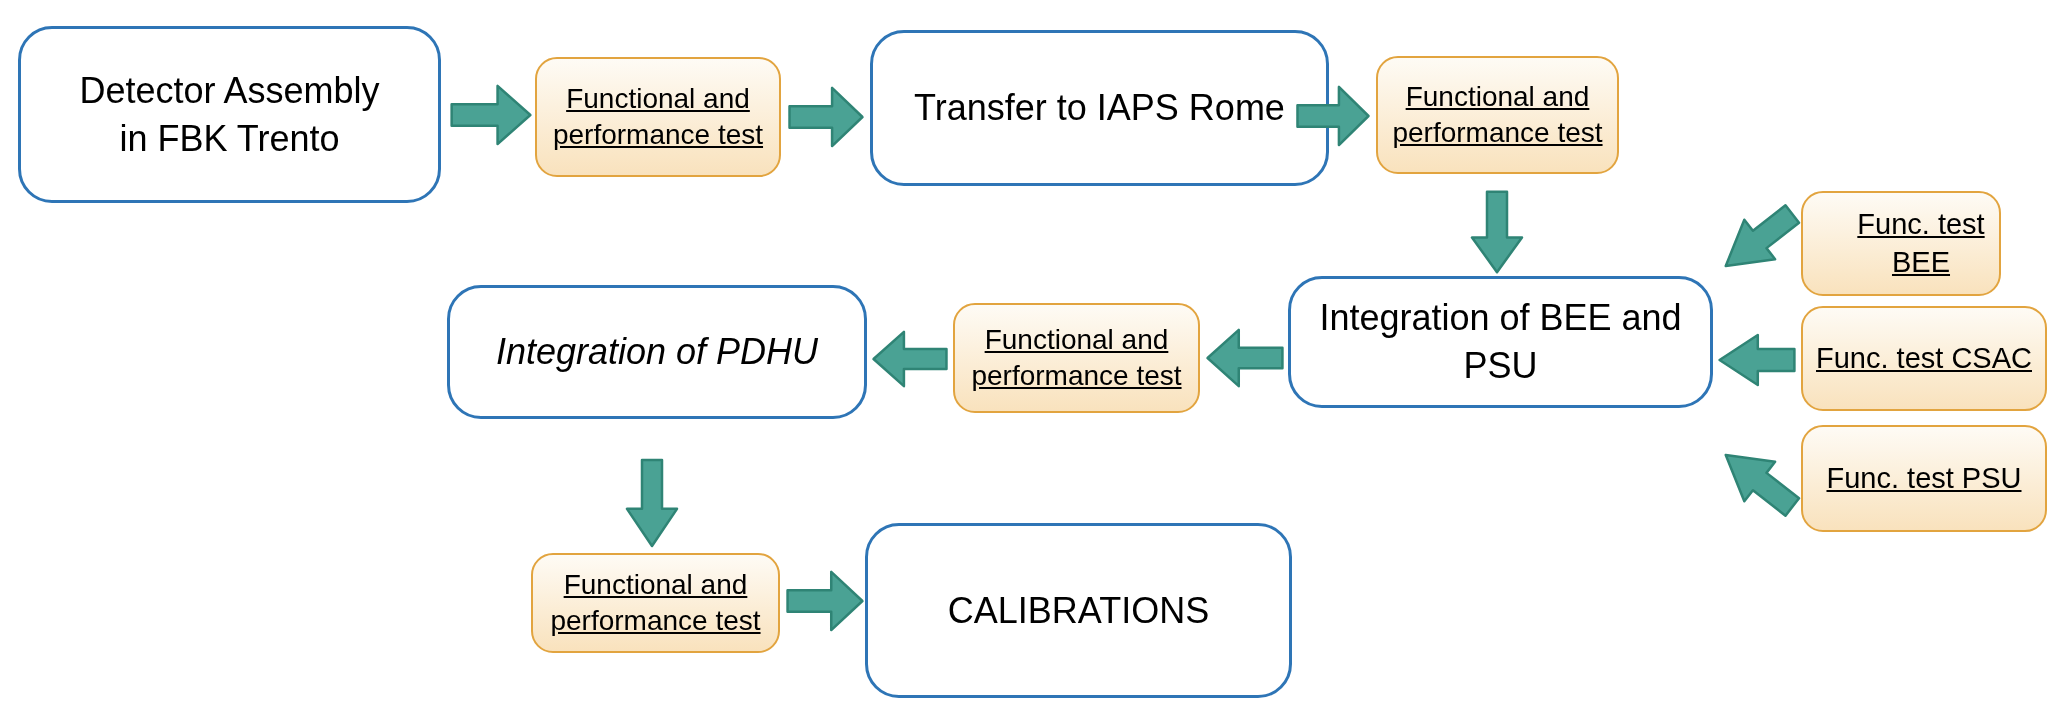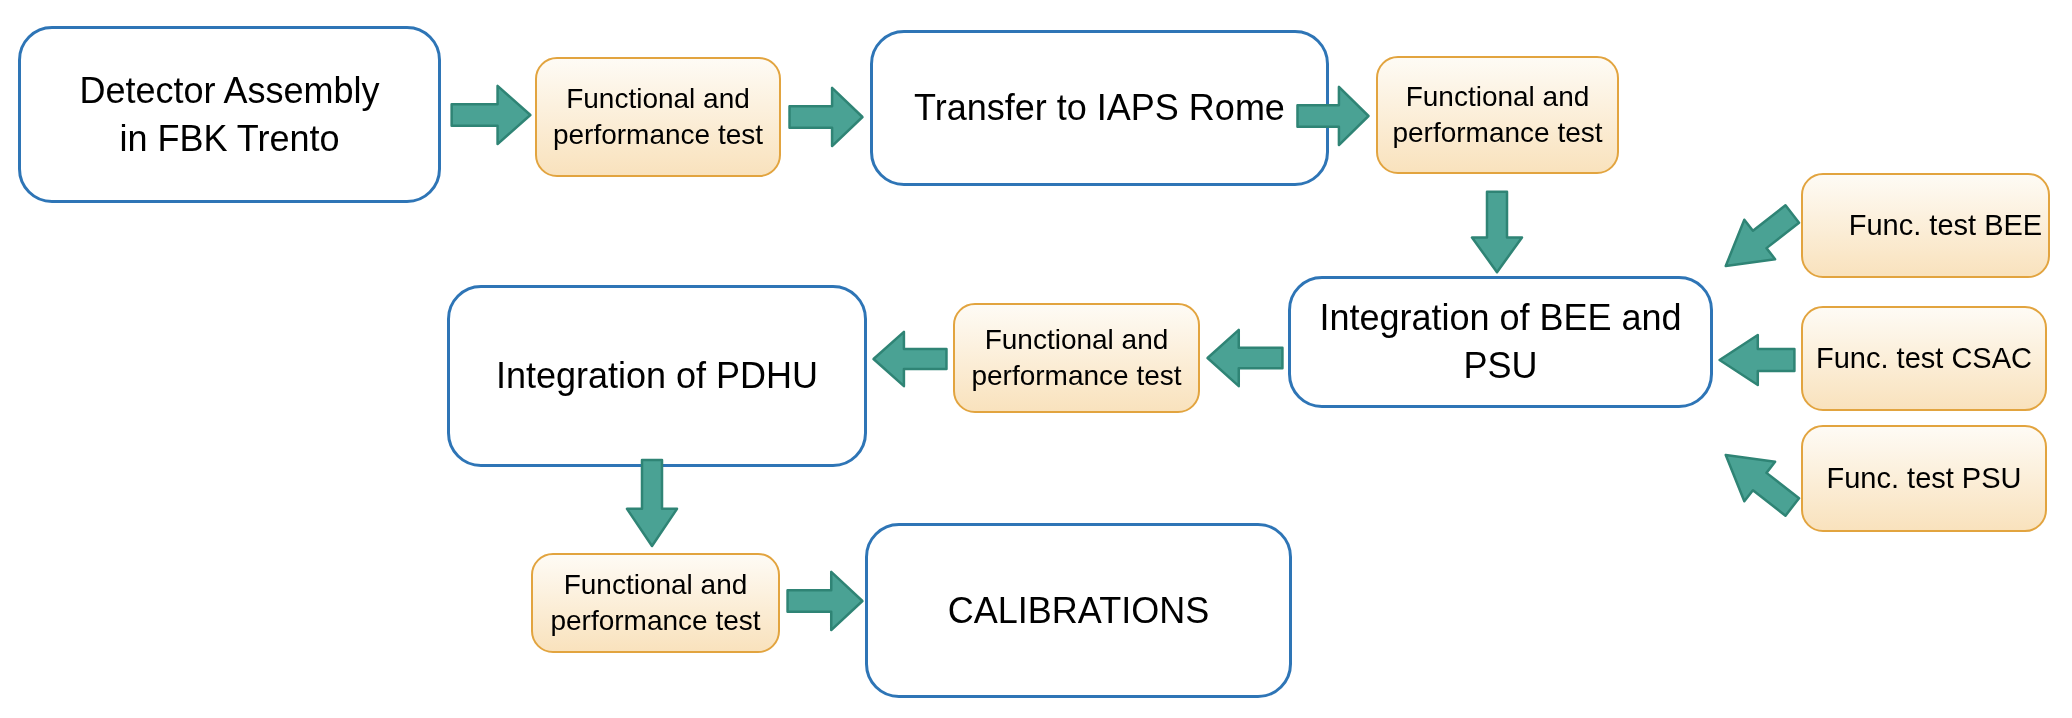--- a/index.html
+++ b/index.html
@@ -27,20 +27,21 @@
     border-radius: 34px;
     font-size: 36px;
     line-height: 1.32;
   }
   .test {
     background: linear-gradient(180deg, var(--test_fill_top, #fefbf5) 0%, var(--test_fill_bottom, #f9e2bd) 100%);
     border: 2.5px solid var(--test_border, #e2a43f);
     border-radius: 22px;
     font-size: 28px;
     line-height: 1.28;
+    text-decoration: underline;
   }
   .test.side { font-size: 29px; }
   .arrow { position: absolute; overflow: visible; }
   .arrow polygon {
     fill: var(--arrow_fill, #4aa294);
     stroke: var(--arrow_outline, #2f8475);
     stroke-width: 2.5;
     stroke-linejoin: round;
     vector-effect: non-scaling-stroke;
   }
@@ -83,21 +84,21 @@
 
   <svg class="arrow" style="left:1470px; top:190px; width:54px; height:84px;" viewBox="0 0 54 92" preserveAspectRatio="none">
     <polygon points="27,90 2,52 17,52 17,2 37,2 37,52 52,52" vector-effect="non-scaling-stroke"></polygon>
   </svg>
 
   <div class="node process" style="left:1288px; top:276px; width:425px; height:132px;">
     <span>Integration of BEE and
 PSU</span>
   </div>
 
-  <div class="node test side" style="left:1801px; top:173px; width:249px; height:105px;padding-left:40px;">
+  <div class="node test side" style="left:1801px; top:191px; width:200px; height:105px;padding-left:40px;">
     <span>Func. test BEE</span>
   </div>
   <div class="node test side" style="left:1801px; top:306px; width:246px; height:105px;">
     <span>Func. test CSAC</span>
   </div>
   <div class="node test side" style="left:1801px; top:425px; width:246px; height:107px;">
     <span>Func. test PSU</span>
   </div>
 
   <svg class="arrow" style="left:1715px; top:213px; width:88px; height:54px; transform:rotate(-38deg);" viewBox="0 0 98 54" preserveAspectRatio="none">
@@ -116,21 +117,21 @@
 
   <div class="node test" style="left:953px; top:303px; width:247px; height:110px;">
     <span>Functional and
 performance test</span>
   </div>
 
   <svg class="arrow" style="left:872px; top:330px; width:76px; height:58px;" viewBox="0 0 100 64" preserveAspectRatio="none">
     <polygon points="2,32 42,2 42,21 98,21 98,43 42,43 42,62" vector-effect="non-scaling-stroke"></polygon>
   </svg>
 
-  <div class="node process" style="left:447px; top:285px; width:420px; height:182px;">
+  <div class="node process" style="left:447px; top:285px; width:420px; height:134px;font-style:italic;">
     <span>Integration of PDHU</span>
   </div>
 
   <svg class="arrow" style="left:625px; top:458px; width:54px; height:90px;" viewBox="0 0 54 92" preserveAspectRatio="none">
     <polygon points="27,90 2,52 17,52 17,2 37,2 37,52 52,52" vector-effect="non-scaling-stroke"></polygon>
   </svg>
 
   <div class="node test" style="left:531px; top:553px; width:249px; height:100px;">
     <span>Functional and
 performance test</span>

